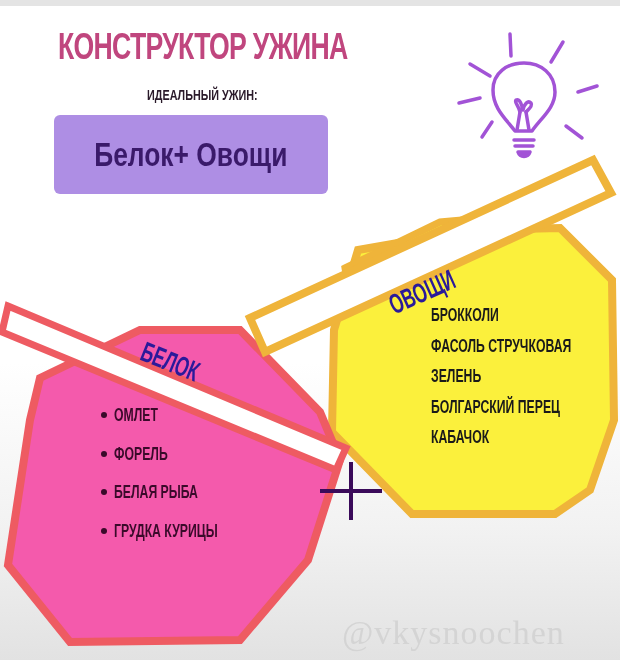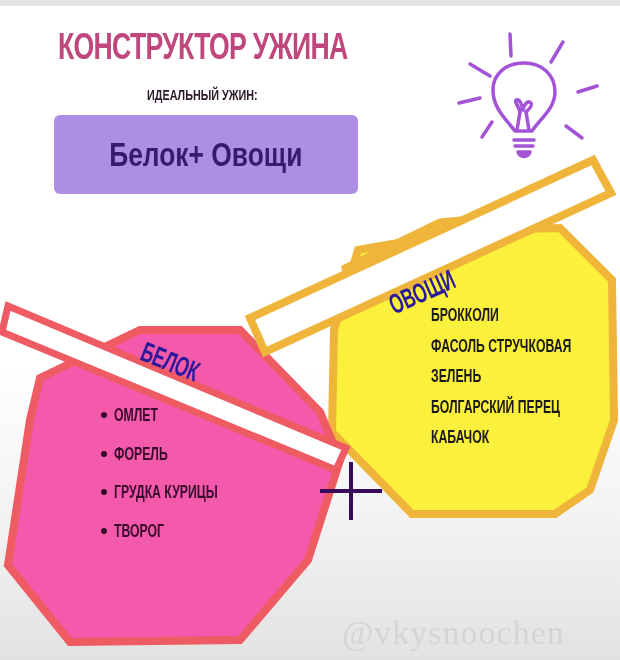--- a/index.html
+++ b/index.html
@@ -15,21 +15,21 @@
     font-size: 37px; color: #c0467e; letter-spacing: -1px;
     transform: scaleX(0.72); transform-origin: left top; white-space: nowrap;
   }
   .subtitle {
     position: absolute; left: 147px; top: 86px;
     font-family: "Liberation Sans", sans-serif; font-weight: bold;
     font-size: 15px; color: #2a1a2a;
     transform: scaleX(0.72); transform-origin: left top; white-space: nowrap;
   }
   .formula-box {
-    position: absolute; left: 54px; top: 115px; width: 304px; height: 79px;
+    position: absolute; left: 54px; top: 115px; width: 274px; height: 79px;
     background: #ae8ee4; border-radius: 6px;
     display: flex; align-items: center; justify-content: center;
   }
   .formula-text {
     font-family: "Liberation Sans", sans-serif; font-weight: bold;
     font-size: 33px; color: #3a1a6a;
     transform: scaleX(0.8); white-space: nowrap;
   }
   svg.shapes { position: absolute; left: 0; top: 0; }
   .label-rot {
@@ -117,21 +117,21 @@
   <li>
       <span class="bullet"></span>
       <span class="txt">ОМЛЕТ</span>
     </li>
   <li>
       <span class="bullet"></span>
       <span class="txt">ФОРЕЛЬ</span>
     </li>
   <li>
       <span class="bullet"></span>
-      <span class="txt">ГРУДКА КУРИЦЫ</span>
+      <span class="txt">БЕЛАЯ РЫБА</span>
     </li>
   <li>
       <span class="bullet"></span>
-      <span class="txt">ТВОРОГ</span>
+      <span class="txt">ГРУДКА КУРИЦЫ</span>
     </li>
 </ul>
 
 <div class="watermark">@vkysnoochen</div>
 
 </body></html>

